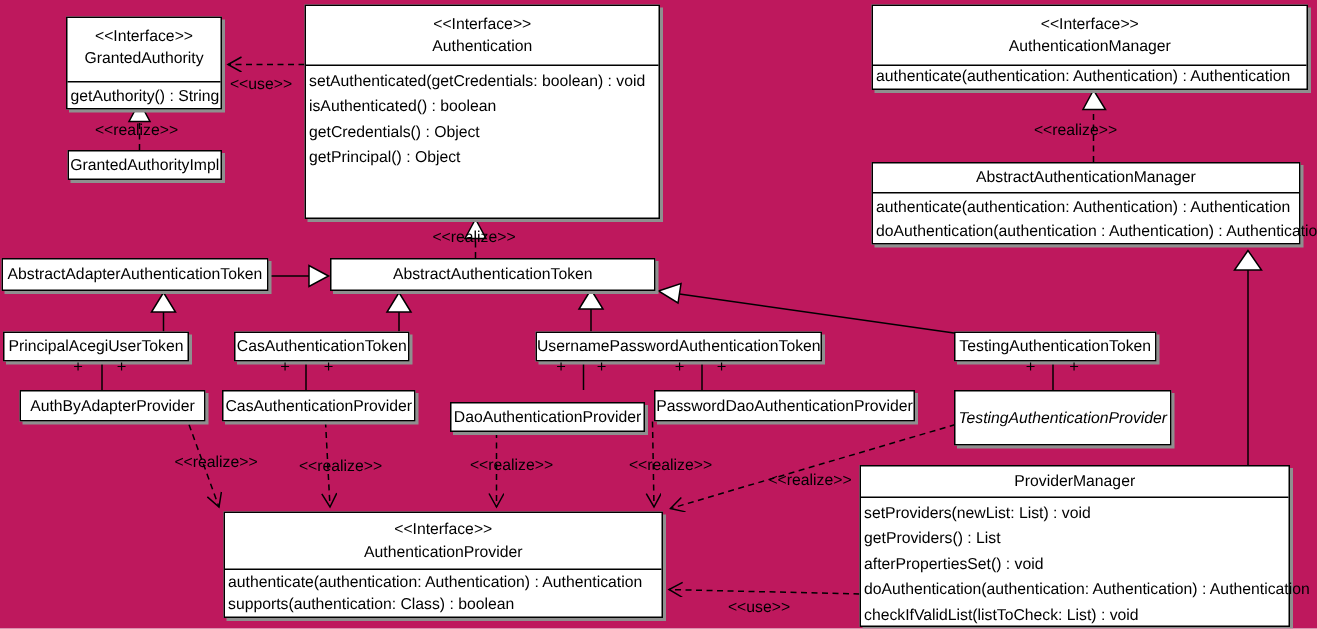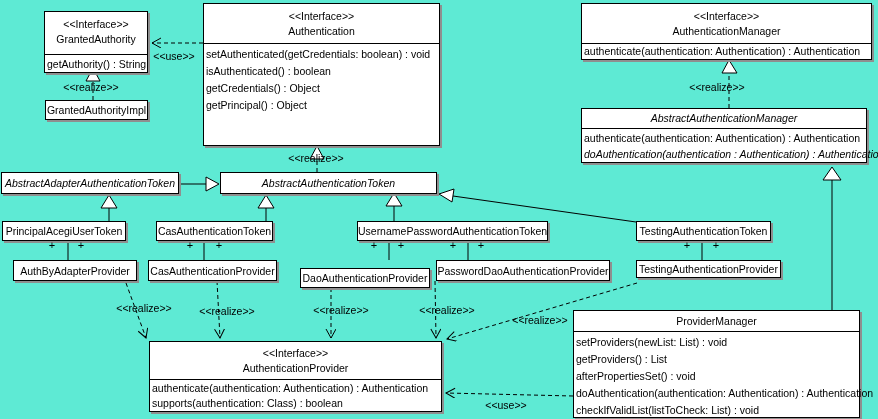--- a/index.html
+++ b/index.html
@@ -1,33 +1,33 @@
 <!DOCTYPE html>
 <html><head>
 <meta charset="utf-8">
 <style>
   html,body{margin:0;padding:0;background:#f0f0f0;}
   #canvas{
-    position:relative;width:878px;height:419px;background:#5eead4;
+    position:relative;width:878px;height:419px;background:#be185d;
     overflow:hidden;
     font-family:"Liberation Sans", sans-serif;
     font-size:10.5px;color:#000;
   }
   svg.wires{position:absolute;left:0;top:0;width:878px;height:419px;}
   .uml-class{
     position:absolute;background:#fff;border:1px solid #000;
     box-shadow:2px 2px 0 #8f8f8f;box-sizing:border-box;
   }
   .hdr{border-bottom:1px solid #000;text-align:center;box-sizing:border-box;}
   .hdr .stereo,.hdr .cname{line-height:15px;white-space:nowrap;}
   .hdr.pad{padding-top:5px;}
   .name-only{display:flex;align-items:center;justify-content:center;height:100%;white-space:nowrap;}
   .methods{padding:2px 0 0 2px;}
   .m{line-height:17px;white-space:nowrap;overflow:visible;text-align:left;}
-  .italic{font-style:italic;}
+  .italic{}
   .edge-label{position:absolute;transform:translateX(-50%);white-space:nowrap;}
   .plus{position:absolute;transform:translate(-50%,-50%);font-size:11px;}
 </style>
 </head>
 <body>
 
 <div id="canvas">
 
   <svg class="wires">
     <defs>
@@ -159,21 +159,21 @@
   </div>
 
   <div class="uml-class" style="left:300px;top:268px;width:130px;height:20px;">
     <div class="name-only">DaoAuthenticationProvider</div>
   </div>
 
   <div class="uml-class" style="left:436px;top:260px;width:174px;height:21px;">
     <div class="name-only">PasswordDaoAuthenticationProvider</div>
   </div>
 
-  <div class="uml-class" style="left:636px;top:260px;width:145px;height:18px;">
+  <div class="uml-class" style="left:636px;top:260px;width:145px;height:37px;font-style:italic;">
     <div class="name-only">TestingAuthenticationProvider</div>
   </div>
 
   <div class="uml-class" style="left:149px;top:341px;width:293px;height:71px;">
     <div class="hdr" style="height:38px;padding-top:4px;">
       <div class="stereo">&lt;&lt;Interface&gt;&gt;</div>
       <div class="cname">AuthenticationProvider</div>
     </div>
     <div class="methods" style="padding-top:1px;">
       <div class="m" style="line-height:15px;">authenticate(authentication: Authentication) : Authentication</div>

